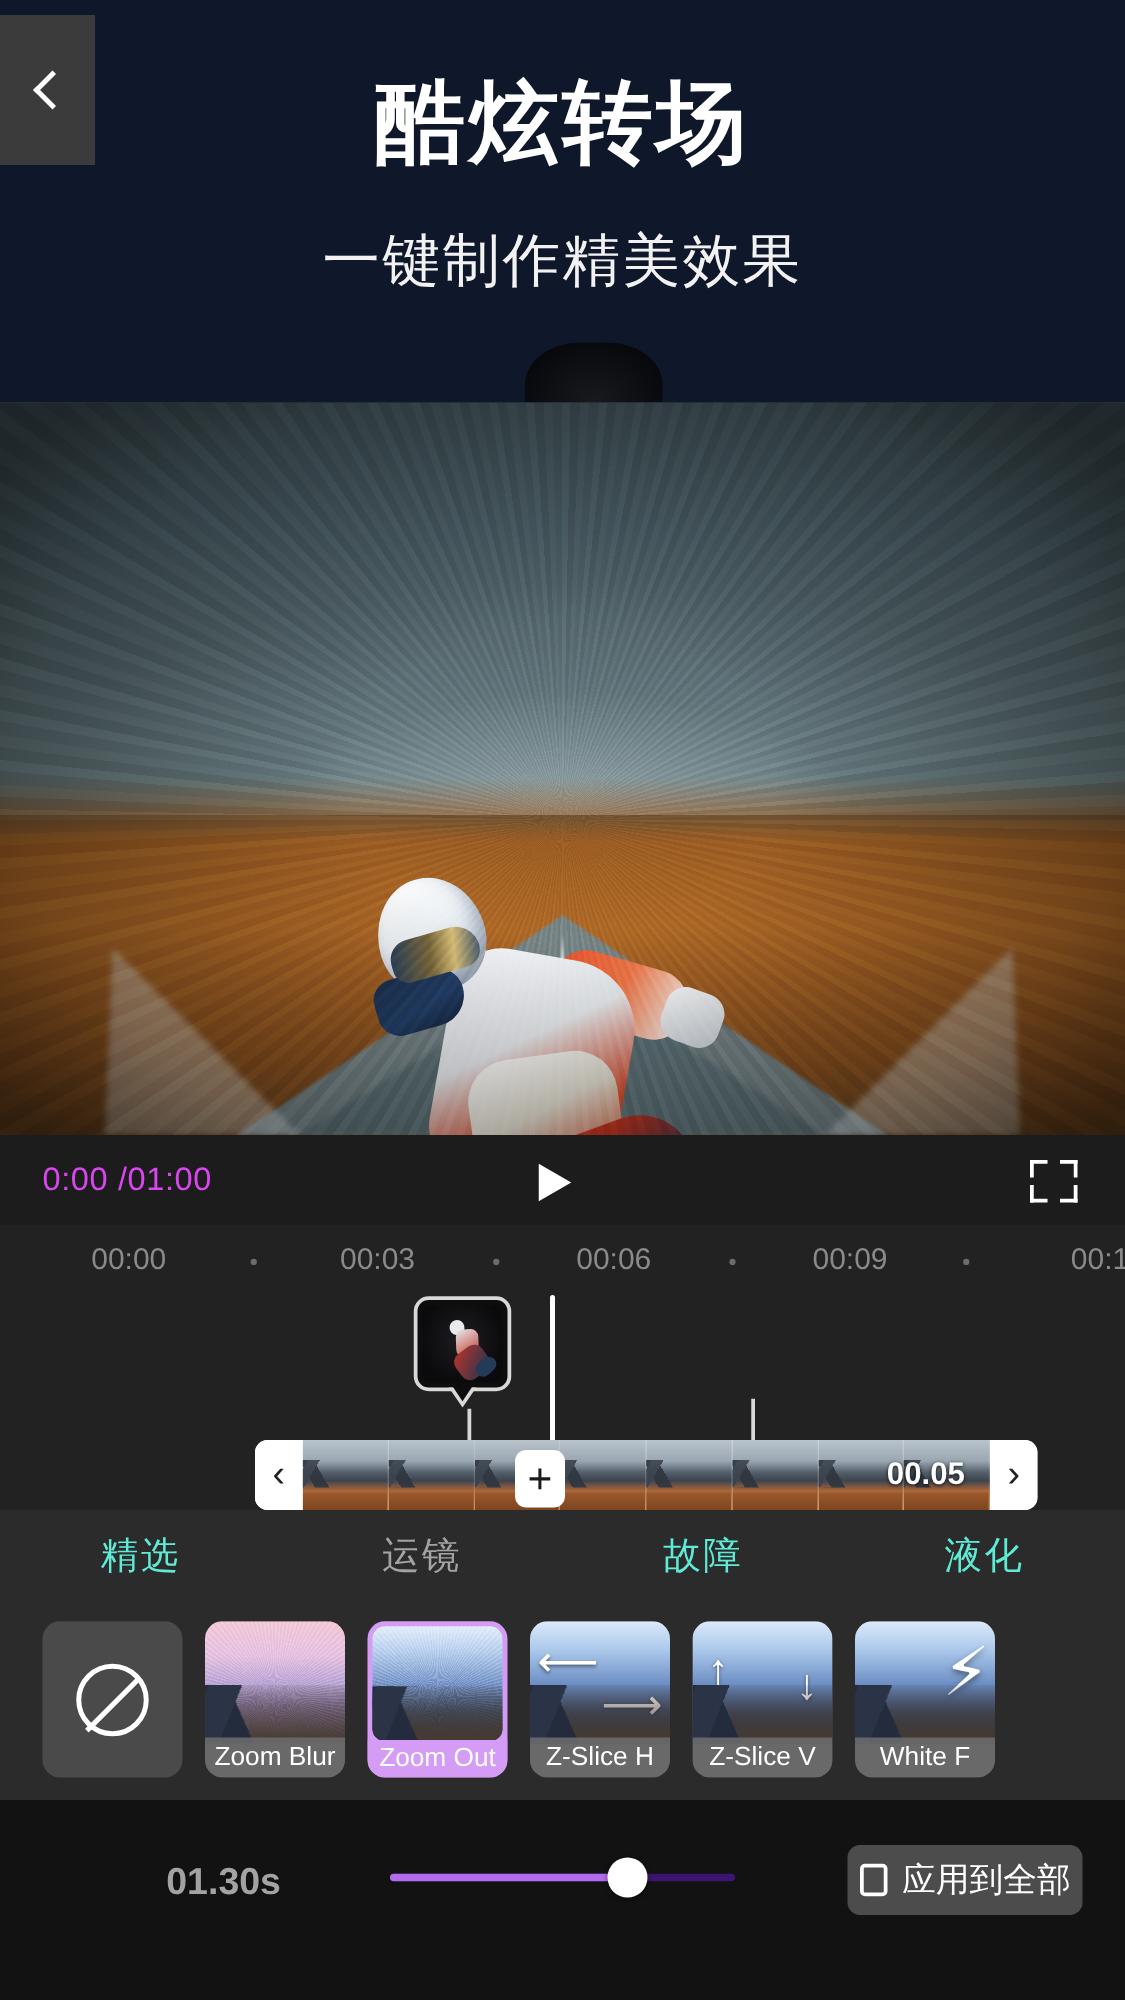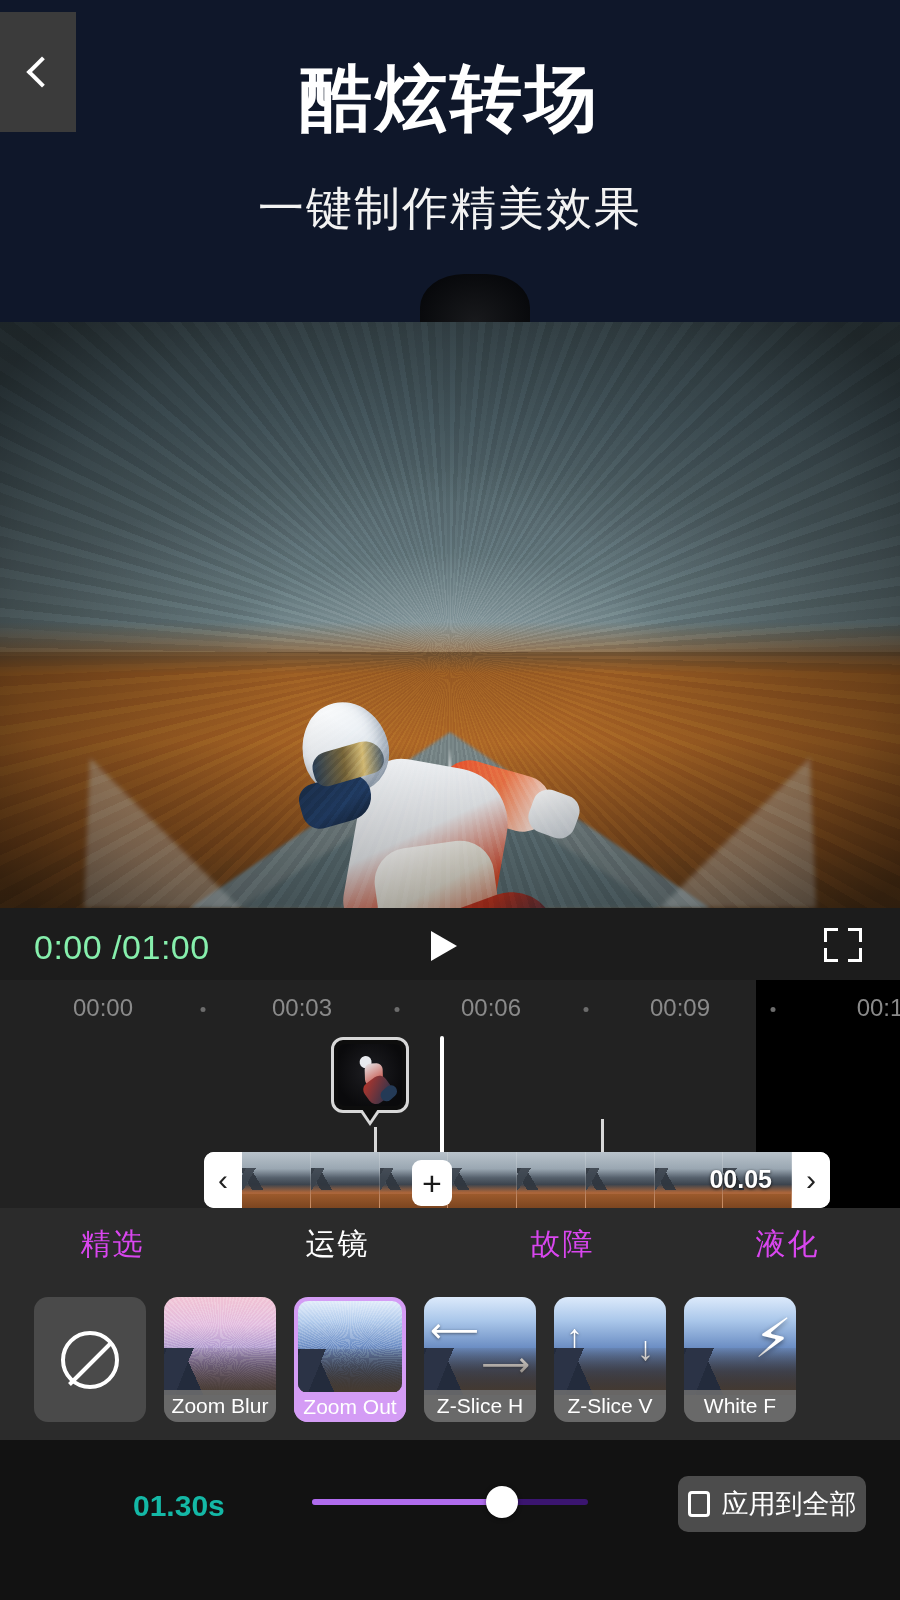--- a/index.html
+++ b/index.html
@@ -143,21 +143,21 @@
     transform: rotate(-20deg);
   }
 
   
   .playbar {
     position: absolute; left: 0; top: 908px; width: 900px; height: 72px;
     background: #1c1c1c;
   }
   .time-label {
     position: absolute; left: 34px; top: 20px;
-    color: #86efac; font-size: 34px; letter-spacing: .5px;
+    color: #d946ef; font-size: 26px; letter-spacing: .5px;
   }
   .play-btn {
     position: absolute; left: 425px; top: 20px; width: 34px; height: 34px;
     cursor: pointer;
   }
   .play-tri {
     width: 0; height: 0; margin: 3px 0 0 6px;
     border-top: 15px solid transparent; border-bottom: 15px solid transparent;
     border-left: 26px solid #fff;
   }
@@ -165,21 +165,21 @@
     position: absolute; right: 38px; top: 20px; width: 38px; height: 34px; cursor: pointer;
   }
   .fs-btn i { position: absolute; width: 14px; height: 14px; }
   .fs-tl { left: 0; top: 0; border-left: 3px solid #fff; border-top: 3px solid #fff; }
   .fs-tr { right: 0; top: 0; border-right: 3px solid #fff; border-top: 3px solid #fff; }
   .fs-bl { left: 0; bottom: 0; border-left: 3px solid #fff; border-bottom: 3px solid #fff; }
   .fs-br { right: 0; bottom: 0; border-right: 3px solid #fff; border-bottom: 3px solid #fff; }
 
   
   .timeline {
-    position: absolute; left: 0; top: 980px; width: 756px; height: 228px;
+    position: absolute; left: 0; top: 980px; width: 900px; height: 228px;
     background: #222222;
   }
   .ruler { position: absolute; left: 0; top: 14px; width: 900px; height: 32px; }
   .ruler .tick {
     position: absolute; top: 0; color: #8a8a8a; font-size: 24px; transform: translateX(-50%);
   }
   .ruler .dot {
     position: absolute; top: 13px; width: 5px; height: 5px; border-radius: 50%;
     background: #6c6c6c; transform: translateX(-50%);
   }
@@ -258,23 +258,23 @@
     color: #1b1b1b; font-size: 34px; font-weight: 300; cursor: pointer;
   }
 
   
   .tabs {
     position: absolute; left: 0; top: 1208px; width: 900px; height: 72px;
     background: #2b2b2b; display: flex; align-items: center;
   }
   .tab {
     flex: 1 1 0; text-align: center; position: relative;
-    color: #d946ef; font-size: 30px; cursor: pointer; letter-spacing: 2px;
-  }
-  .tab.active { color: #ffffff; }
+    color: #5eead4; font-size: 30px; cursor: pointer; letter-spacing: 2px;
+  }
+  .tab.active { color: #a3a3a3; }
   .tab.active::after {
     content: ""; position: absolute; left: 50%; transform: translateX(-50%);
     bottom: -20px; width: 72px; height: 4px; background: #b06ced; border-radius: 2px;
   }
 
   
   .fx-area {
     position: absolute; left: 0; top: 1280px; width: 900px; height: 160px;
     background: #2b2b2b; overflow: hidden;
   }
@@ -339,21 +339,21 @@
   .back-btn {
     position: absolute; left: 0; top: 12px; width: 76px; height: 120px;
     background: #3b3b3b; display: flex; align-items: center; justify-content: center;
     cursor: pointer;
   }
   .back-chev {
     width: 22px; height: 22px; border-left: 4px solid #fff; border-bottom: 4px solid #fff;
     transform: rotate(45deg); margin-left: 8px;
   }
   .dur-text {
-    position: absolute; left: 133px; top: 1489px; color: #14b8a6; font-size: 30px; font-weight: bold;
+    position: absolute; left: 133px; top: 1489px; color: #a3a3a3; font-size: 30px; font-weight: bold;
   }
   .slider {
     position: absolute; left: 312px; top: 1499px; width: 276px; height: 6px;
     background: #3b1570; border-radius: 3px; cursor: pointer;
   }
   .slider-fill {
     position: absolute; left: 0; top: 0; height: 6px; background: #b06ced; border-radius: 3px;
   }
   .slider-thumb {
     position: absolute; top: -13px; width: 32px; height: 32px; background: #fff;

